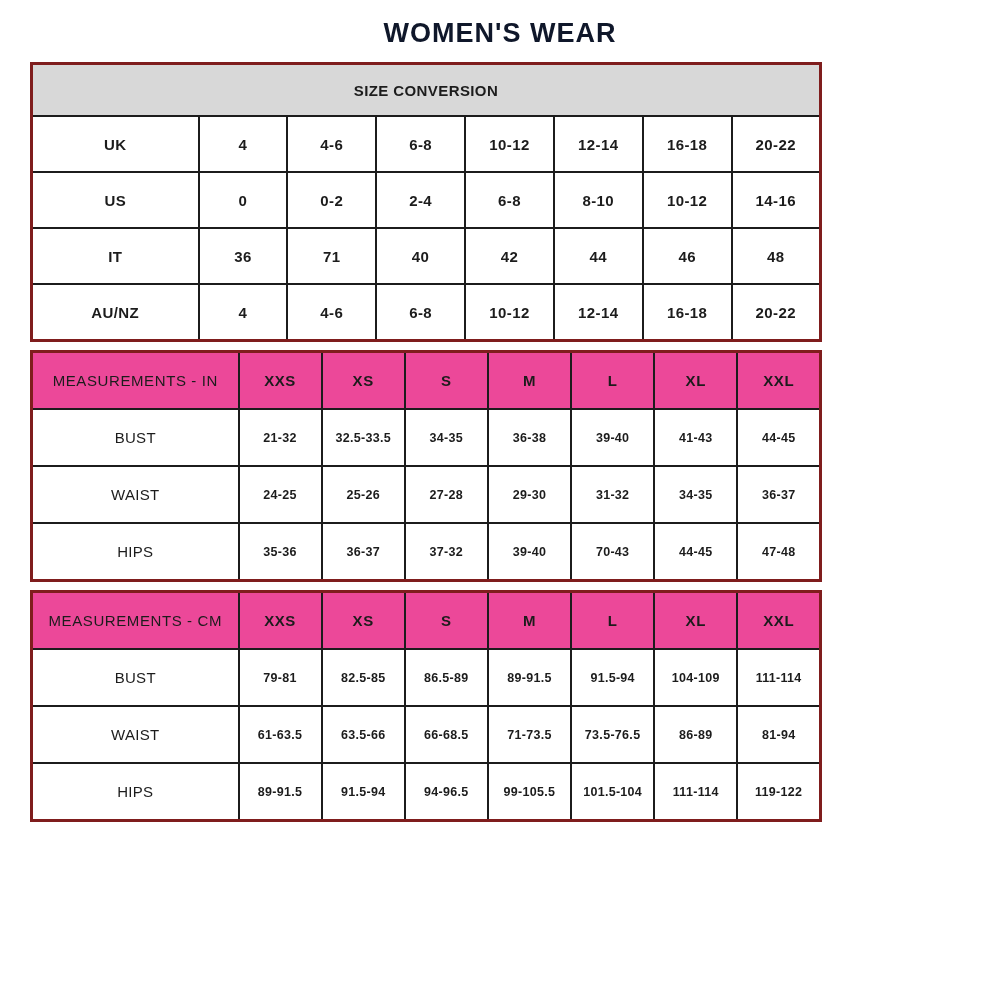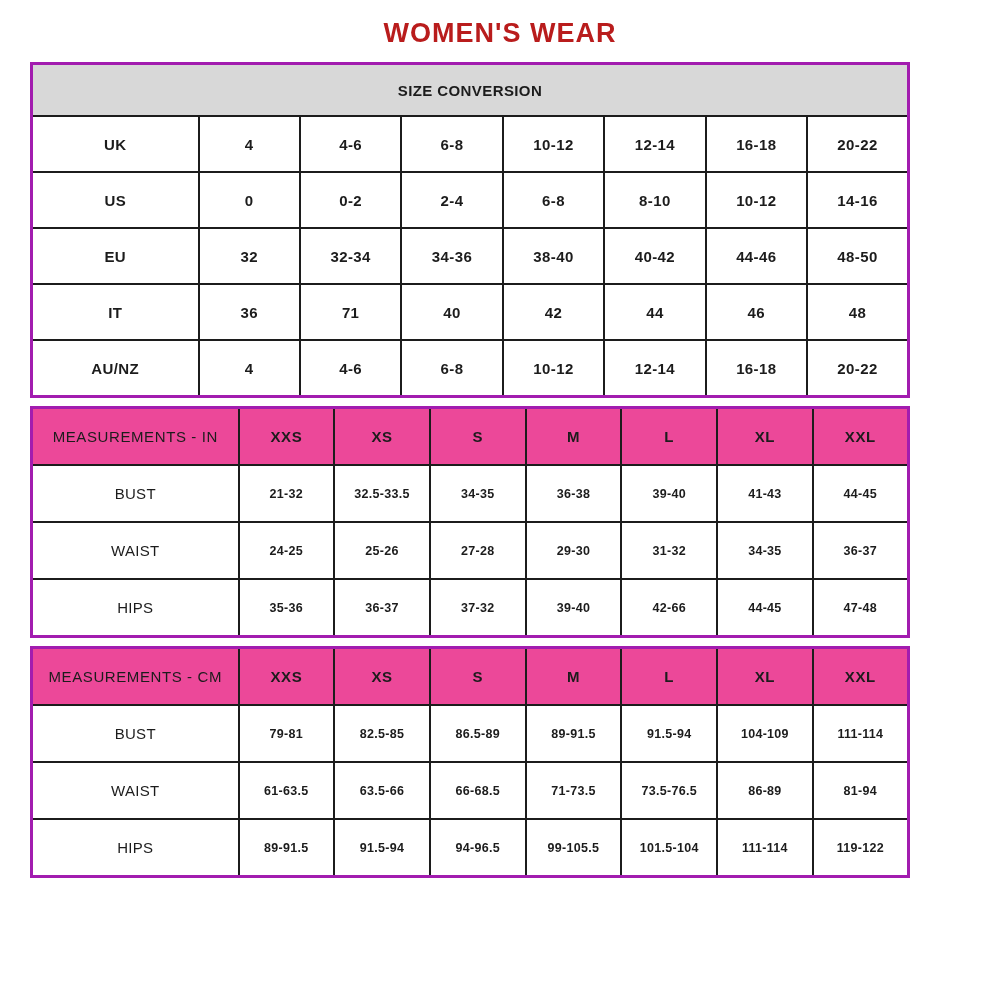--- a/index.html
+++ b/index.html
@@ -15,27 +15,27 @@
     box-sizing: border-box;
     padding: 10px 30px 0 30px;
     background: #ffffff;
   }
   .page-title {
     text-align: center;
     font-size: 27px;
     font-weight: 700;
     letter-spacing: 1px;
     margin: 8px 0 13px 0;
-    color: #b91c1c;
+    color: #0f172a;
   }
   table {
     border-collapse: collapse;
-    width: 880px;
+    width: 792px;
     table-layout: fixed;
-    border: 3px solid #a21caf;
+    border: 3px solid #7f1d1d;
     margin-bottom: 8px;
   }
   th, td {
     border: 2px solid #1c1c1c;
     text-align: center;
     vertical-align: middle;
     padding: 0;
     overflow: hidden;
   }
   
@@ -114,30 +114,20 @@
         </tr>
         <tr class="data-row">
           <td class="label-col">US</td>
           <td class="val">0</td>
           <td class="val">0-2</td>
           <td class="val">2-4</td>
           <td class="val">6-8</td>
           <td class="val">8-10</td>
           <td class="val">10-12</td>
           <td class="val">14-16</td>
-        </tr>
-        <tr class="data-row">
-          <td class="label-col">EU</td>
-          <td class="val">32</td>
-          <td class="val">32-34</td>
-          <td class="val">34-36</td>
-          <td class="val">38-40</td>
-          <td class="val">40-42</td>
-          <td class="val">44-46</td>
-          <td class="val">48-50</td>
         </tr>
         <tr class="data-row">
           <td class="label-col">IT</td>
           <td class="val">36</td>
           <td class="val">71</td>
           <td class="val">40</td>
           <td class="val">42</td>
           <td class="val">44</td>
           <td class="val">46</td>
           <td class="val">48</td>
@@ -196,21 +186,21 @@
           <td class="val">31-32</td>
           <td class="val">34-35</td>
           <td class="val">36-37</td>
         </tr>
         <tr class="data-row">
           <td class="label-col">HIPS</td>
           <td class="val">35-36</td>
           <td class="val">36-37</td>
           <td class="val">37-32</td>
           <td class="val">39-40</td>
-          <td class="val">42-66</td>
+          <td class="val">70-43</td>
           <td class="val">44-45</td>
           <td class="val">47-48</td>
         </tr>
       </tbody>
     </table>
 
   <table id="measurements-cm-table" class="measure-table">
       <colgroup>
         <col style="width: 207px;">
         <col>

